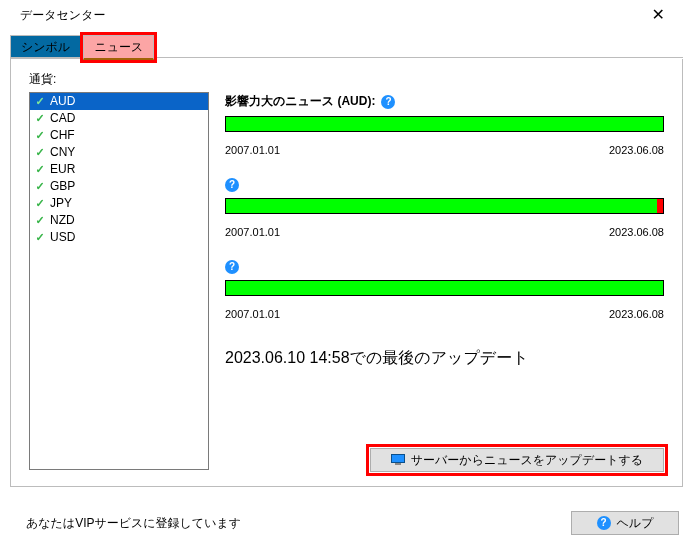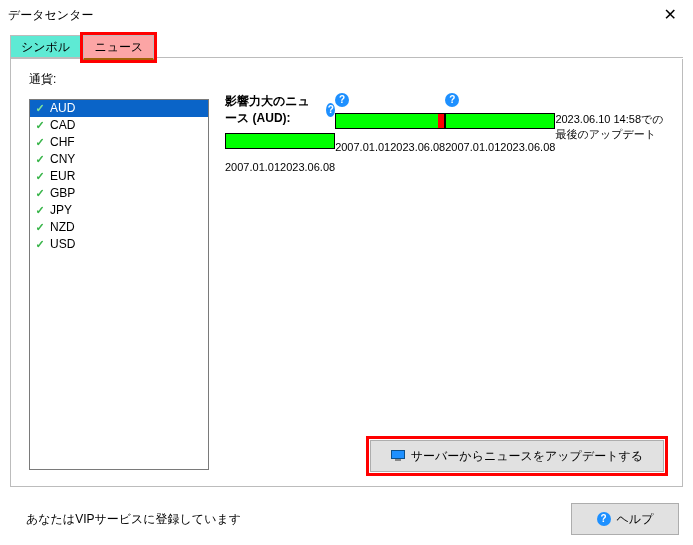--- a/index.html
+++ b/index.html
@@ -1,43 +1,43 @@
 <!DOCTYPE html>
 <html><head>
 <meta charset="utf-8">
 <style>
   html,body{margin:0;padding:0;font-family:"Meiryo","MS PGothic","Yu Gothic",sans-serif;font-size:12px;color:#000;background:#fff}
   .window{width:693px;height:545px;position:relative;box-sizing:border-box}
-  .titlebar{height:30px;line-height:30px;padding:0 8px;display:flex;justify-content:space-between;align-items:flex-start;font-size:12px}
+  .titlebar{height:30px;line-height:30px;padding:0 20px;display:flex;justify-content:space-between;align-items:flex-start;font-size:12px}
   .close-x{font-size:16px;font-weight:300;padding:0 8px;cursor:default}
   .body-area{padding:4px 10px 0 10px}
   .tabs{position:relative;height:24px}
-  .tab{display:inline-block;height:22px;line-height:22px;padding:0 10px;border:1px solid #bcbcbc;background:#5eead4;font-size:12px;position:relative;top:1px;margin-right:-1px;cursor:default}
+  .tab{display:inline-block;height:22px;line-height:22px;padding:0 10px;border:1px solid #bcbcbc;background:#0369a1;font-size:12px;position:relative;top:1px;margin-right:-1px;cursor:default}
   .tab.active{background:#fca5a5;border-bottom:2px solid #a16207;z-index:2}
   .highlight-red{outline:3px solid #ff0000;outline-offset:0}
   .tabline{border-bottom:1px solid #bcbcbc;position:relative;top:-1px}
   .panel{border:1px solid #bcbcbc;border-top:none;padding:12px 18px 16px 18px;height:428px;box-sizing:border-box;position:relative}
   .two-col{display:flex;gap:16px;height:100%}
   .left-col{width:180px;display:flex;flex-direction:column}
-  .currency-label{font-size:12px;margin-bottom:11px}
+  .currency-label{font-size:12px;margin-bottom:4px}
   .listbox{border:1px solid #7a7a7a;flex:1;overflow:auto;background:#fff}
   .list-item{display:flex;align-items:center;gap:4px;padding:1px 4px;font-size:12px;line-height:15px}
   .list-item.selected{background:#0a64c8;color:#fff}
   .check{color:#39b54a;font-weight:bold;font-size:11px;width:12px;text-align:center}
   .list-item.selected .check{color:#7fe69a}
-  .right-col{flex:1;padding-top:22px;display:flex;flex-direction:row}
+  .right-col{flex:1;padding-top:22px;display:flex;flex-direction:column}
   .news-group{margin-bottom:22px}
   .news-head{font-weight:bold;font-size:12px;display:flex;align-items:center;gap:6px;margin-bottom:6px}
   .q-icon{width:14px;height:14px;border-radius:50%;background:#1e90ff;color:#fff;font-size:10px;line-height:14px;text-align:center;font-weight:bold}
   .bar-wrap{border:1px solid #000;height:14px;background:#0f0;position:relative}
   .bar-red-end{position:absolute;right:0;top:0;bottom:0;width:6px;background:#ff0000}
   .bar-dates{display:flex;justify-content:space-between;font-size:11px;margin-top:12px}
-  .last-update{font-size:11px;margin-top:19px}
+  .last-update{font-size:16px;margin-top:6px}
   .right-buttons{position:absolute;right:18px;bottom:14px;display:flex;flex-direction:column;gap:8px;align-items:flex-end}
-  .btn{border:1px solid #adadad;background:#e1e1e1;height:32px;line-height:22px;font-size:12px;display:flex;align-items:center;justify-content:center;gap:6px;cursor:default;padding:0 20px;min-width:200px;box-sizing:border-box}
+  .btn{border:1px solid #adadad;background:#e1e1e1;height:24px;line-height:22px;font-size:12px;display:flex;align-items:center;justify-content:center;gap:6px;cursor:default;padding:0 20px;min-width:200px;box-sizing:border-box}
   .btn.highlight{outline:3px solid #ff0000;outline-offset:1px}
   .btn.small{min-width:108px;padding:0 16px}
   .footer{position:absolute;left:12px;right:0;bottom:0;padding:8px 14px 10px 14px;display:flex;align-items:center;justify-content:space-between}
   .vip{font-size:12px}
   .footer-btns{display:flex;gap:8px}
   .btn.close-default{border:1px solid #0078d7;box-shadow:inset 0 0 0 1px #0078d7}
   .icon-monitor{width:14px;height:12px;display:inline-block;position:relative}
   .icon-monitor::before{content:"";position:absolute;left:0;top:0;width:14px;height:9px;background:#1e90ff;border:1px solid #0b4f8a;box-sizing:border-box}
   .icon-monitor::after{content:"";position:absolute;left:4px;top:9px;width:6px;height:2px;background:#888}
   .icon-del{width:14px;height:14px;display:inline-block;position:relative}

